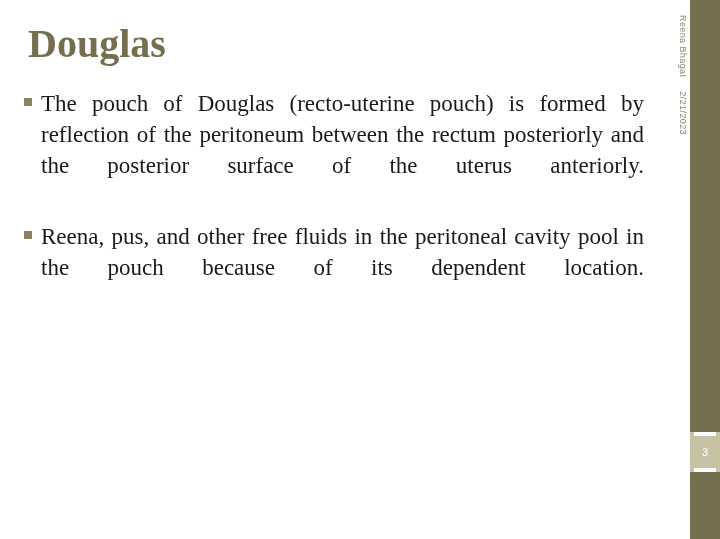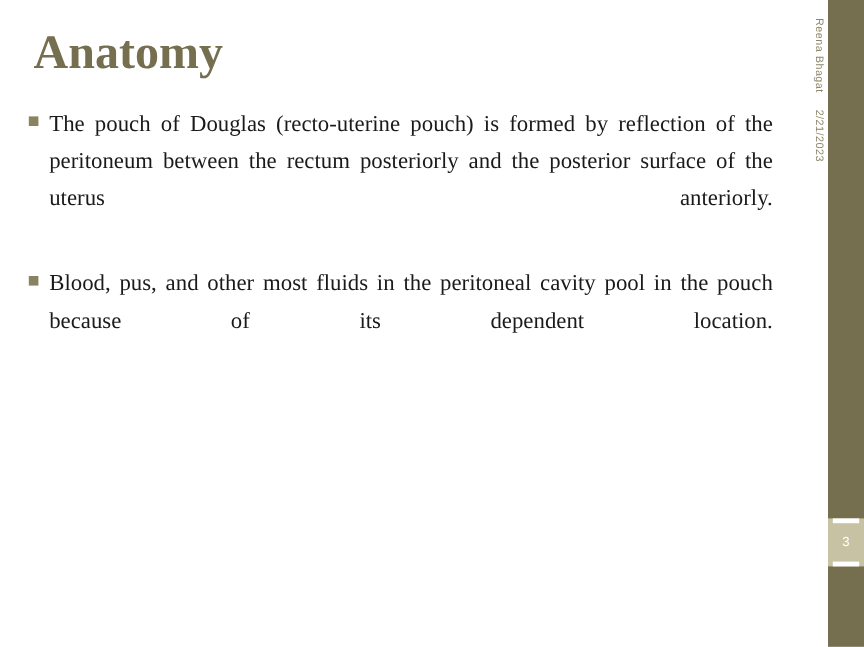--- a/index.html
+++ b/index.html
@@ -122,21 +122,21 @@
   }
   .bullet-marker span {
     display: inline-block;
     width: 8px;
     height: 8px;
     background: #8a8362;
   }
   .bullet-text {
     flex: 1 1 auto;
     font-family: "Liberation Serif", serif;
-    font-size: 19px;
+    font-size: 23px;
     line-height: 31px;
     color: #1a1a1a;
     text-align: justify;
     text-justify: inter-word;
   }
   .bullet-text::after {
     content: "";
     display: inline-block;
     width: 100%;
   }
@@ -152,29 +152,29 @@
   <div class="sidebar-meta">
     <div class="vertical-text">
       <span class="author">Reena Bhagat</span><span class="date">2/21/2023</span>
     </div>
   </div>
 
   <div class="slide-number">
     <span>3</span>
   </div>
 
-  <div class="title">Anatomy</div>
+  <div class="title">Douglas</div>
 
   <div class="body">
 
     <div class="bullet-row">
       <div class="bullet-marker"><span></span></div>
       <div class="bullet-text">The pouch of Douglas (recto-uterine pouch) is formed by reflection of the peritoneum between the rectum posteriorly and the posterior surface of the uterus anteriorly.</div>
     </div>
 
 
     <div class="bullet-row">
       <div class="bullet-marker"><span></span></div>
-      <div class="bullet-text">Blood, pus, and other most fluids in the peritoneal cavity pool in the pouch because of its dependent location.</div>
+      <div class="bullet-text">Reena, pus, and other free fluids in the peritoneal cavity pool in the pouch because of its dependent location.</div>
     </div>
 
   </div>
 </div>
 
 </body></html>

